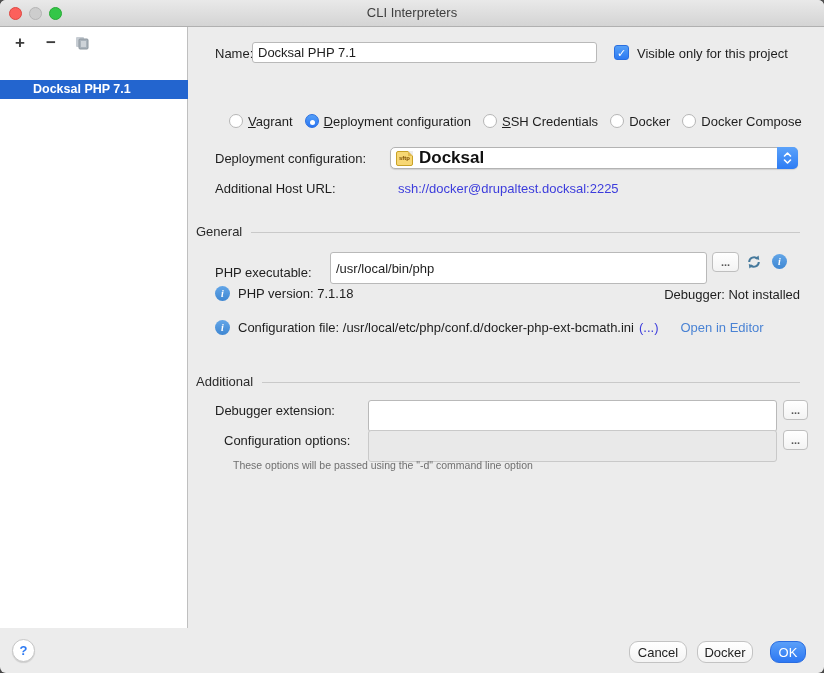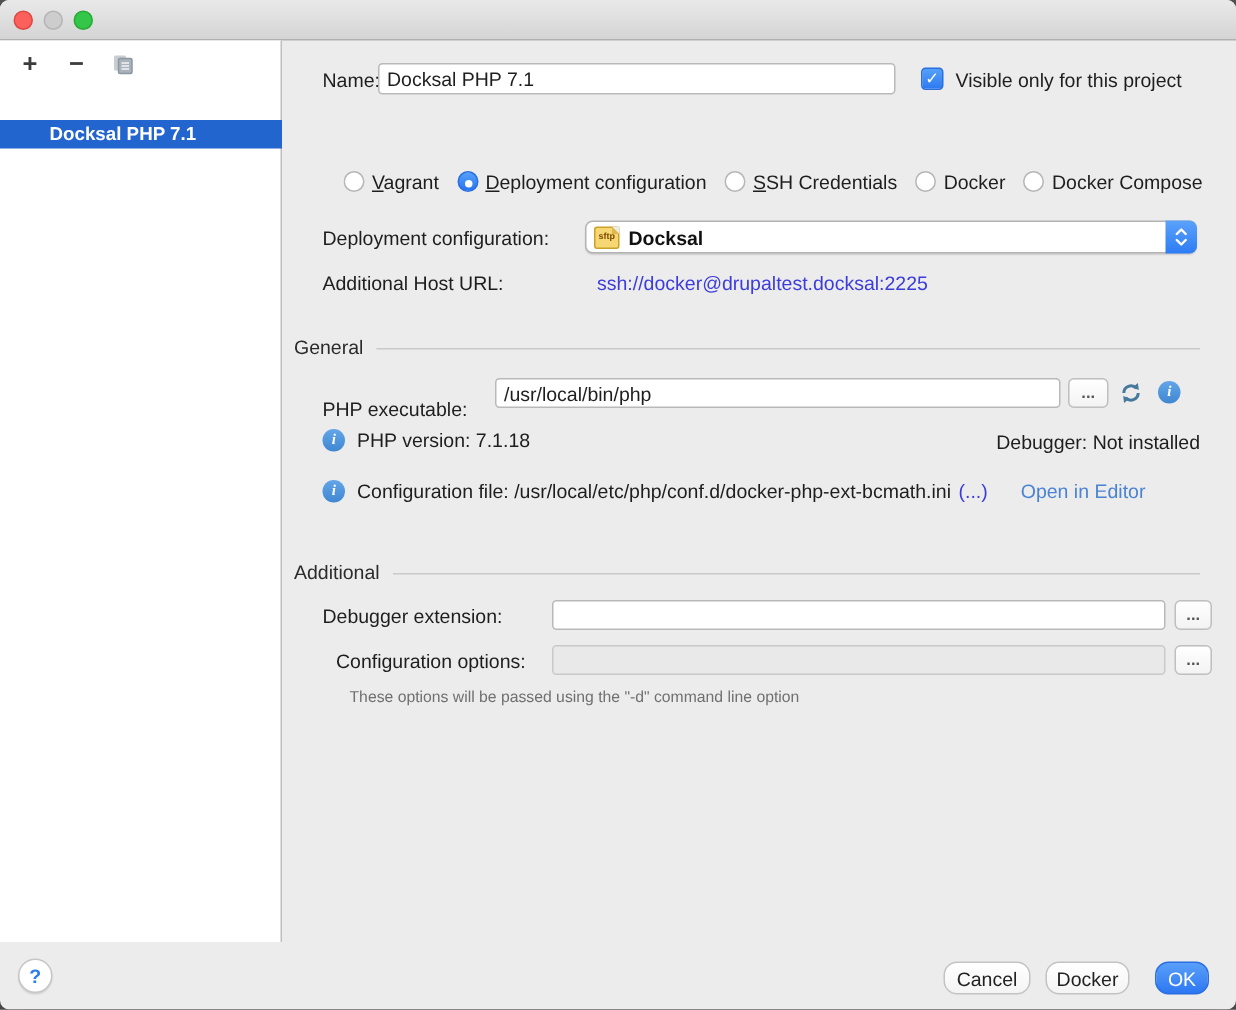--- a/index.html
+++ b/index.html
@@ -37,21 +37,21 @@
   }
   .list-item-selected {
     position:absolute; left:0; top:53px; width:188px; height:19px;
     background:#2365cf; color:#fff; font-size:12.5px; font-weight:bold;
     line-height:19px; padding-left:33px;
   }
 
   
   .lbl { position:absolute; font-size:13px; color:#1e1e1e; white-space:nowrap; }
   .field {
-    position:absolute; height:20px; border:1px solid #b9b9b9; border-radius:3px;
+    position:absolute; height:32px; border:1px solid #b9b9b9; border-radius:3px;
     background:#fff; font:13px "Liberation Sans", sans-serif; padding:0 5px; color:#1e1e1e; outline:none;
   }
   .field:disabled { background:#e9e9e9; border-color:#c9c9c9; }
   .browse-btn {
     position:absolute; width:27px; height:20px; background:linear-gradient(#ffffff,#f3f3f3);
     border:1px solid #bfbfbf; border-radius:4px; color:#555; font:bold 11px "Liberation Sans",sans-serif;
     line-height:15px; text-align:center;
   }
   .section { position:absolute; left:196px; width:604px; display:flex; align-items:center; }
   .section .sec-label { font-size:13px; color:#2b2b2b; white-space:nowrap; }
@@ -69,21 +69,21 @@
   .radio.selected::after { content:""; position:absolute; left:4.5px; top:4.5px; width:5px; height:5px; border-radius:50%; background:#fff; }
   .radio-label { font-size:13px; color:#1e1e1e; }
   .mnemonic { text-decoration:underline; }
 
   
   .dropdown {
     position:absolute; left:390px; top:147px; width:408px; height:22px;
     background:#fff; border:1px solid #b3b3b3; border-radius:5px;
     box-shadow:0 1px 1px rgba(0,0,0,.12); display:flex; align-items:center;
   }
-  .dropdown .dd-value { font-size:13px; font-weight:bold; color:#111; margin-left:6px; }
+  .dropdown .dd-value { font-size:17px; font-weight:bold; color:#111; margin-left:6px; }
   .dd-cap {
     position:absolute; right:-1px; top:-1px; width:21px; height:22px;
     background:linear-gradient(#5ba2fa,#2d7cf4); border-radius:0 5px 5px 0;
     display:flex; align-items:center; justify-content:center;
   }
   .sftp-icon {
     width:17px; height:15px; margin-left:5px; background:#f7d774; border:1px solid #c9a227;
     border-radius:2px; font:bold 6px "Liberation Sans",sans-serif; color:#7a4b00;
     display:flex; align-items:center; justify-content:center; position:relative;
   }
@@ -119,20 +119,21 @@
 </style>
 </head>
 <body>
 
 <div class="window">
 
   <div class="titlebar">
     <span class="traffic t-red"></span>
     <span class="traffic t-gray"></span>
     <span class="traffic t-green"></span>
+    <div class="title">CLI Interpreters</div>
   </div>
 
   <div class="sidebar">
     <div class="side-toolbar">
       <button class="tb-btn">+</button>
       <button class="tb-btn">−</button>
       <button class="tb-btn" title="">
         <span>
           <svg width="14" height="14" viewBox="0 0 14 14">
             <rect x="1" y="1" width="8" height="10" rx="1" fill="#c7cdd3"></rect>

